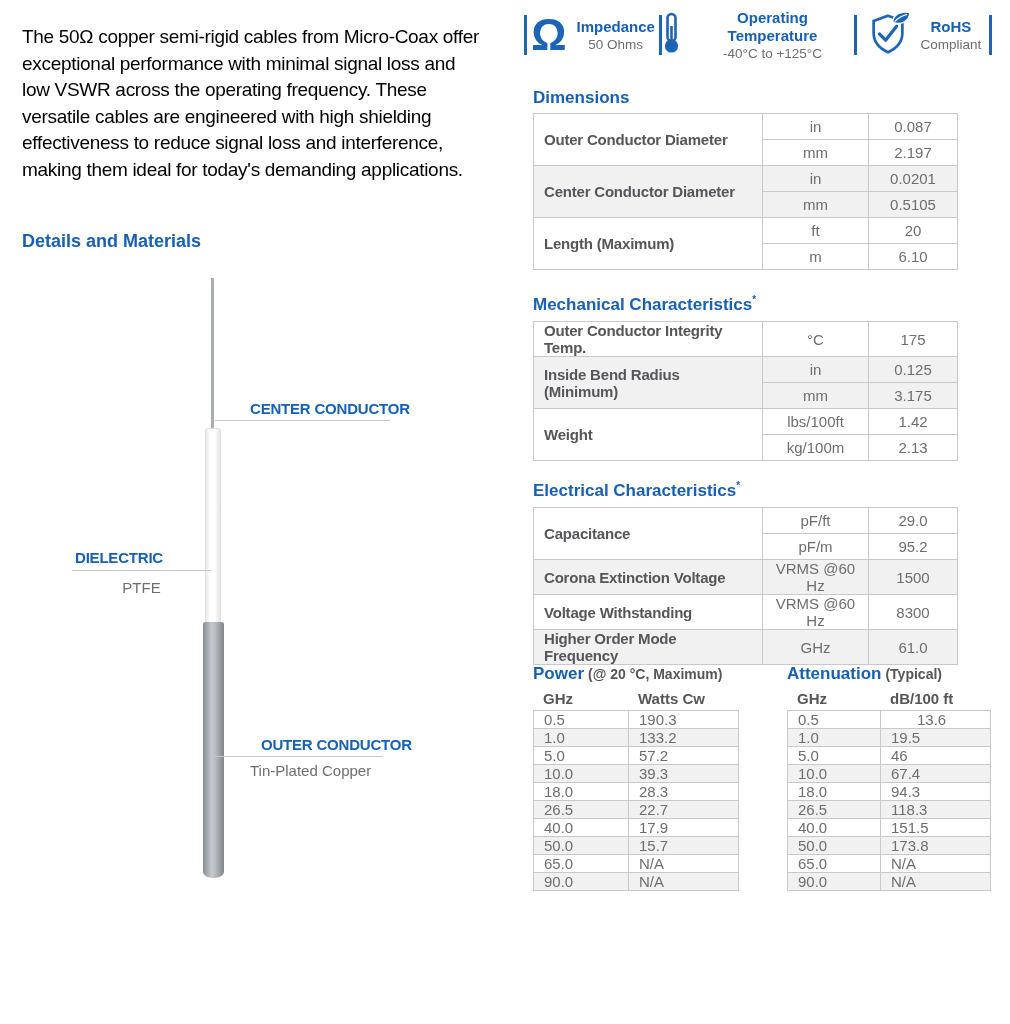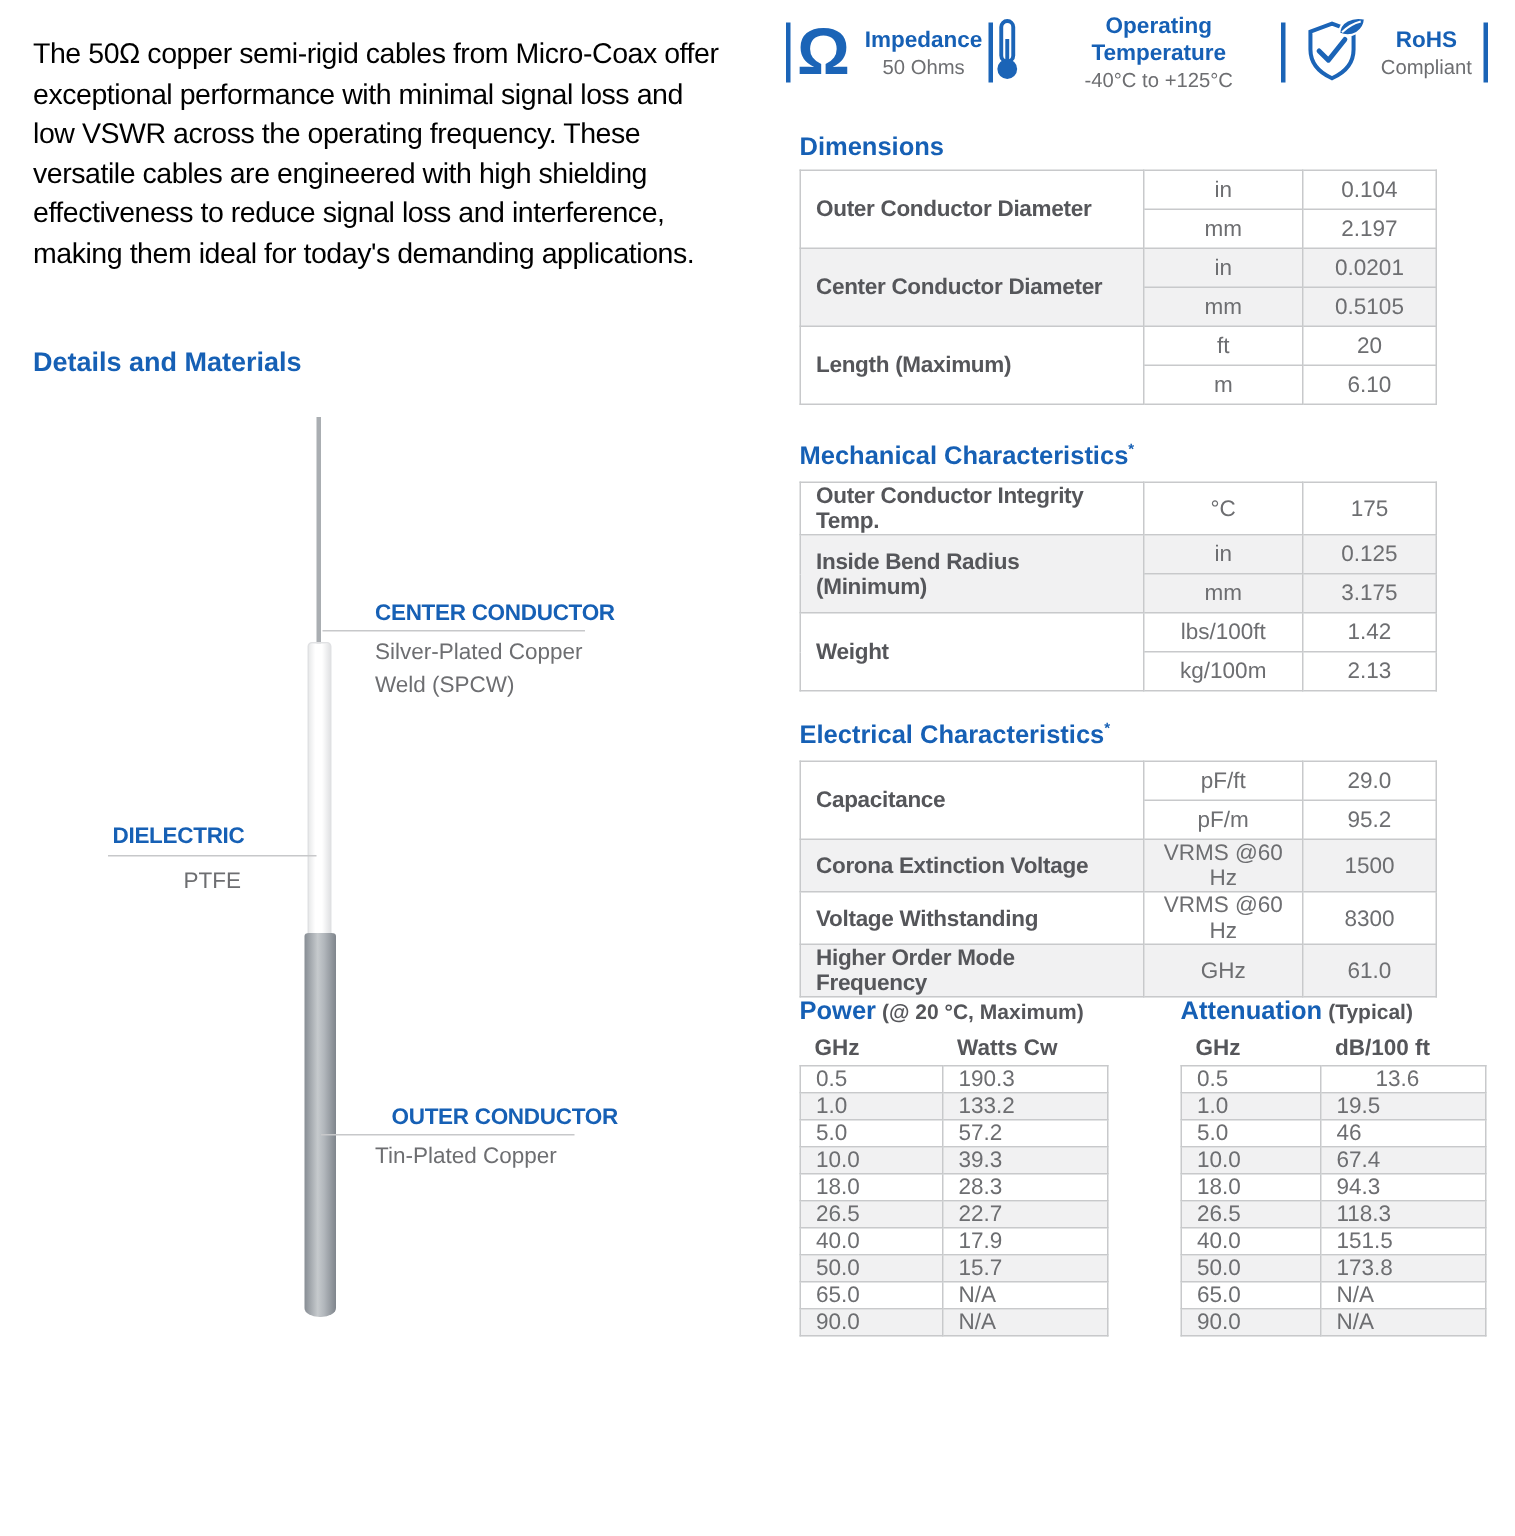--- a/index.html
+++ b/index.html
@@ -76,21 +76,20 @@
 
   <p class="intro">The 50Ω copper semi-rigid cables from Micro-Coax offer exceptional performance with minimal signal loss and low VSWR across the operating frequency. These versatile cables are engineered with high shielding effectiveness to reduce signal loss and interference, making them ideal for today's demanding applications.</p>
   <h2 class="details-heading">Details and Materials</h2>
 
   <div class="wire"></div>
   <div class="diel"></div>
   <div class="outer"></div>
 
   <div class="dlabel-title cc-title">CENTER CONDUCTOR</div>
   <div class="leader cc-line"></div>
-  <div class="dlabel-desc cc-desc">Silver-Plated Copper Weld (SPCW)</div>
 
   <div class="dlabel-title di-title">DIELECTRIC</div>
   <div class="leader di-line"></div>
   <div class="dlabel-desc di-desc">PTFE</div>
 
   <div class="dlabel-title oc-title">OUTER CONDUCTOR</div>
   <div class="leader oc-line"></div>
   <div class="dlabel-desc oc-desc">Tin-Plated Copper</div>
 
   <div class="badge-row">
@@ -133,21 +132,21 @@
     </div>
     <div class="vbar"></div>
   </div>
 
   <h3 class="sec-heading" style="top:88px;">Dimensions</h3>
   <table class="spec" style="top:113px;">
     <tbody>
       <tr class="w">
         <td class="lbl" rowspan="2">Outer Conductor Diameter</td>
         <td class="unit">in</td>
-        <td class="val">0.104</td>
+        <td class="val">0.087</td>
       </tr>
       <tr class="w">
         <td class="unit">mm</td>
         <td class="val">2.197</td>
       </tr>
       <tr class="g">
         <td class="lbl" rowspan="2">Center Conductor Diameter</td>
         <td class="unit">in</td>
         <td class="val">0.0201</td>
       </tr>

